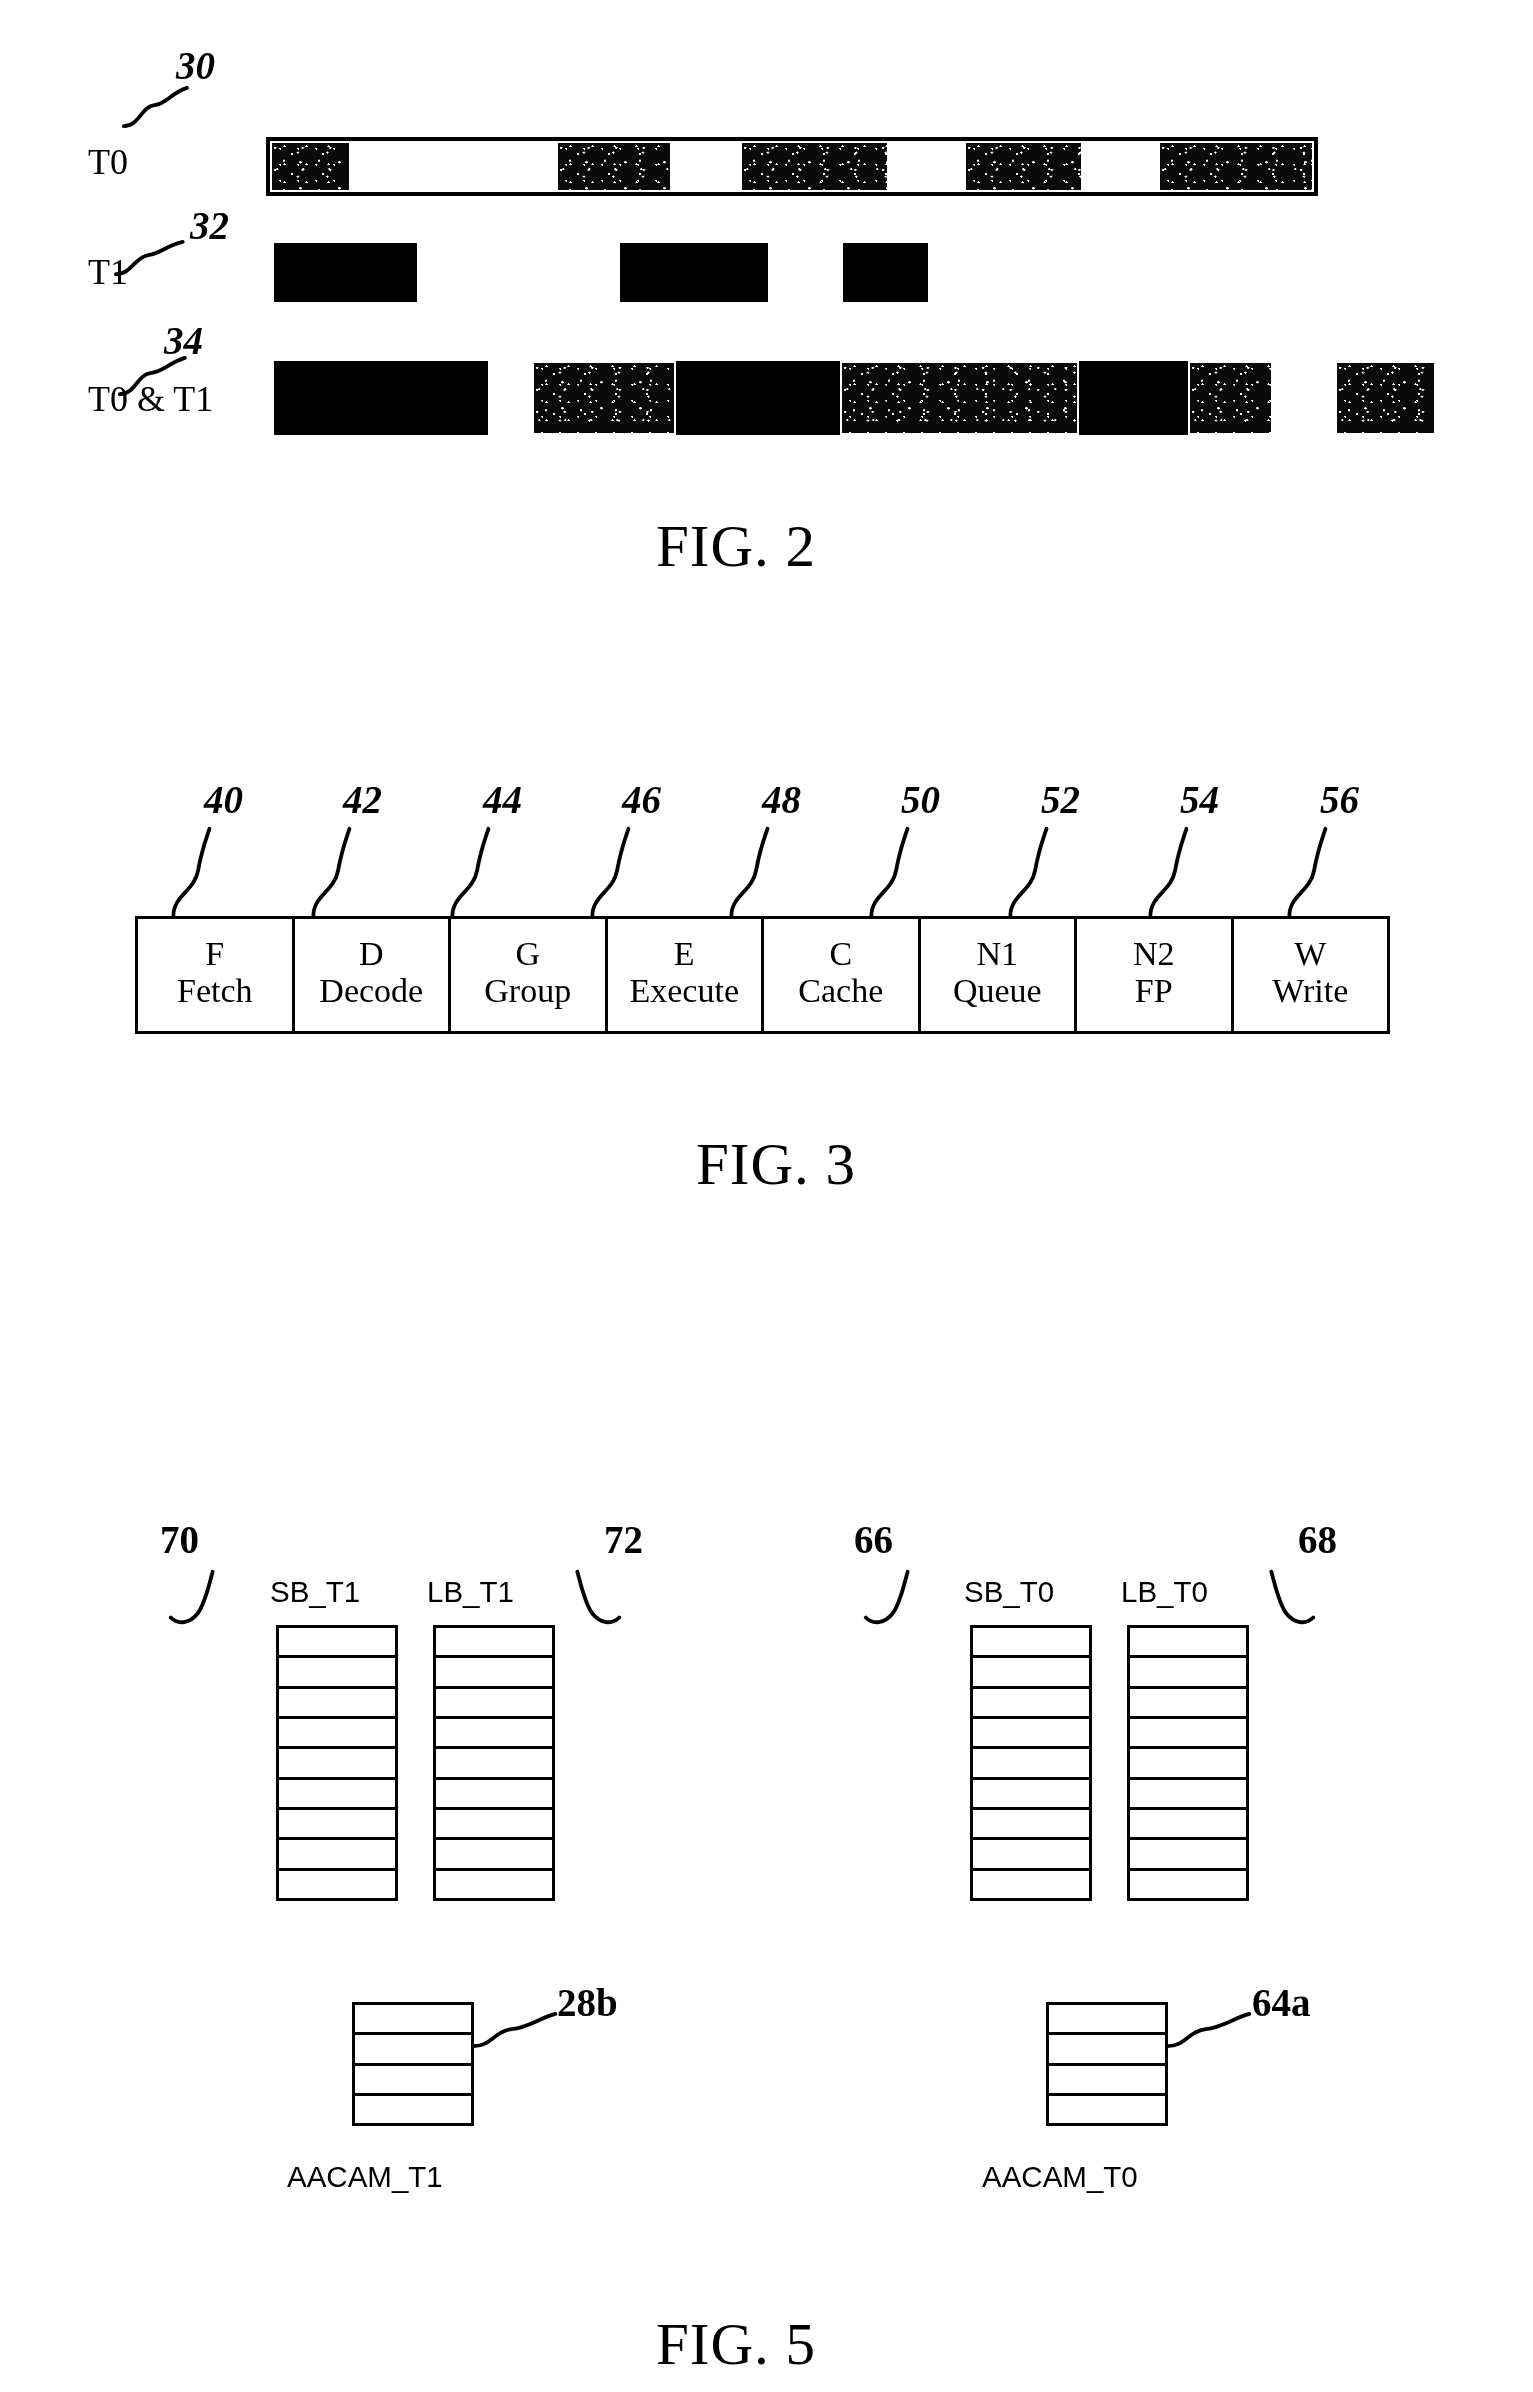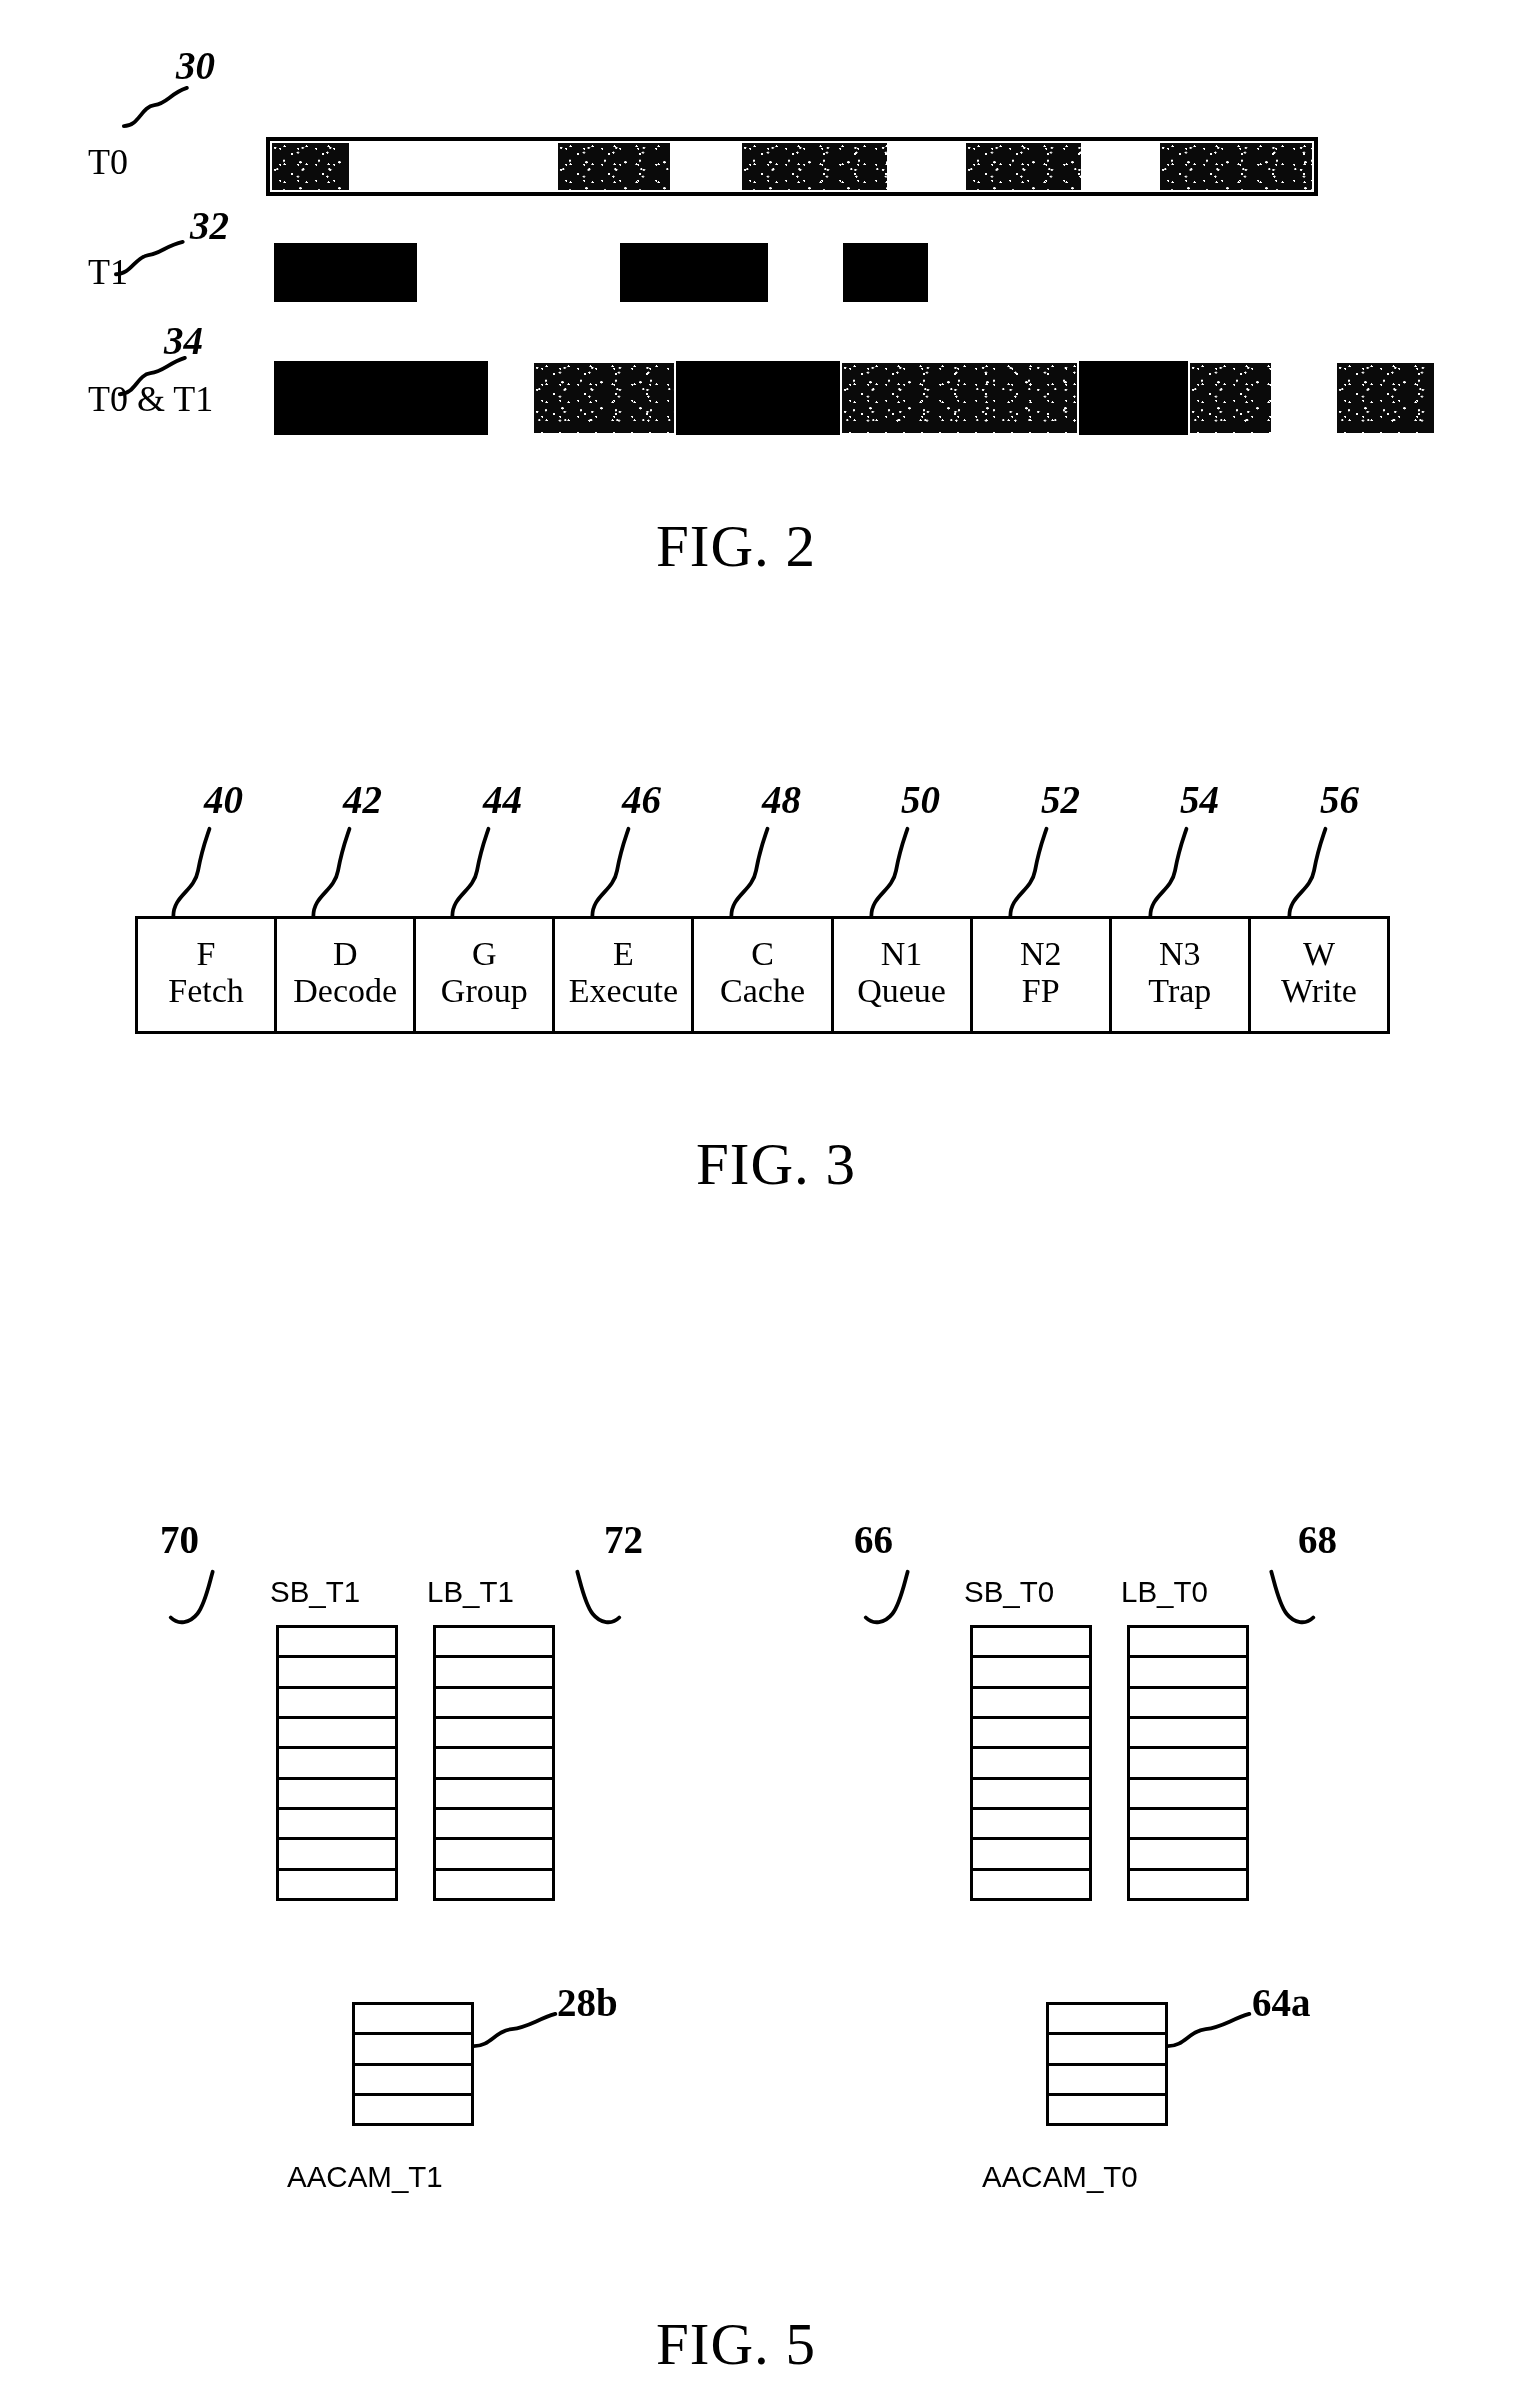--- a/index.html
+++ b/index.html
@@ -190,24 +190,20 @@
         </div>
         <div class="stage">
           <div class="abbr">N1</div>
           <div class="full">Queue</div>
         </div>
         <div class="stage">
           <div class="abbr">N2</div>
           <div class="full">FP</div>
         </div>
         <div class="stage">
-          <div class="abbr">N3</div>
-          <div class="full">Trap</div>
-        </div>
-        <div class="stage">
           <div class="abbr">W</div>
           <div class="full">Write</div>
         </div>
       </div>
 
     <div class="figtitle" style="left:656px;top:350px;margin-left:40px;">FIG. 3</div>
   </div>
 
   <div class="abs" style="left:0;top:1484px;width:1533px;height:909px;">
 

